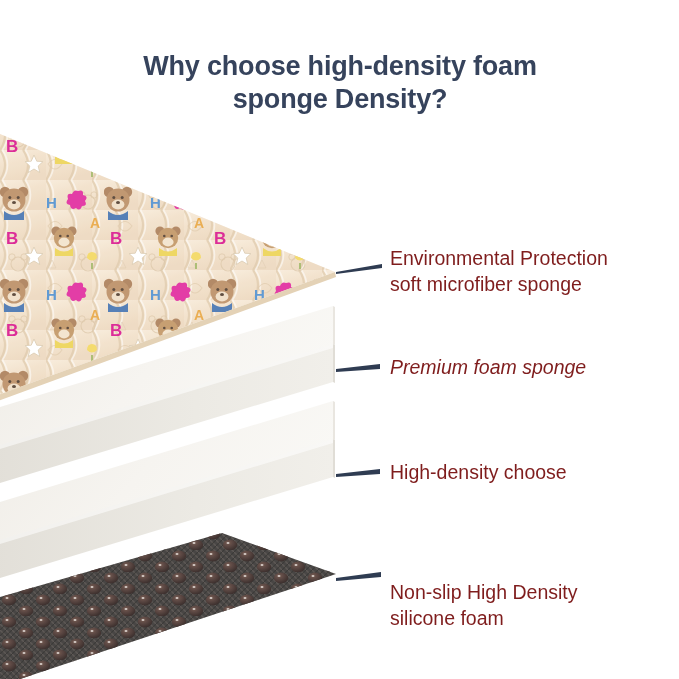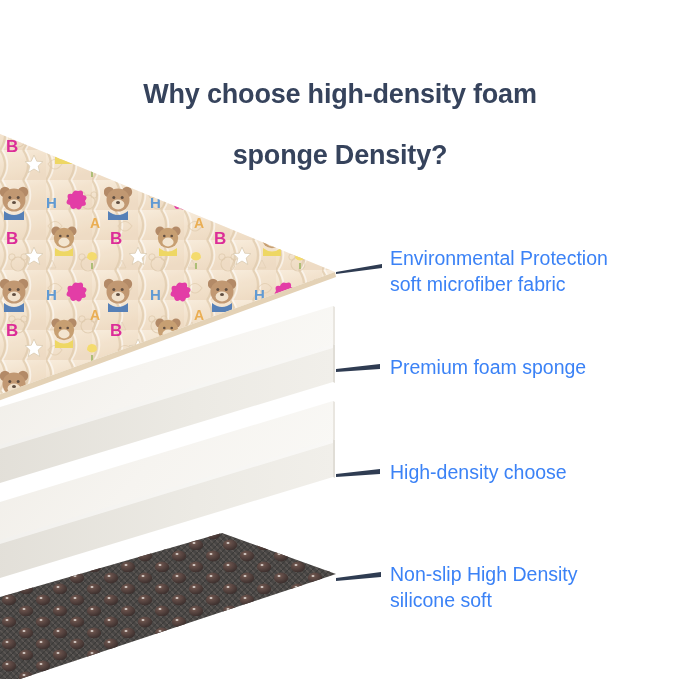--- a/index.html
+++ b/index.html
@@ -25,46 +25,46 @@
     left: 90px;
     top: 50px;
     width: 500px;
     text-align: center;
     color: #36435c;
     font-size: 27px;
     font-weight: bold;
     line-height: 33px;
     letter-spacing: -0.2px;
   }
-  #title-block .tline { display: block; margin-top: 28px; }
+  #title-block .tline { display: block; }
 
   
   #stack {
     position: absolute;
     left: 0;
     top: 0;
     width: 679px;
     height: 679px;
   }
   #stack svg { display: block; }
 
   
   .callout {
     position: absolute;
-    color: #3b82f6;
+    color: #7f1d1d;
     font-size: 19.5px;
     line-height: 25.5px;
     white-space: nowrap;
   }
   .callout .cline { display: block; }
 
   #callout-1 { left: 390px; top: 246px; }
-  #callout-2 { left: 390px; top: 355px; }
+  #callout-2 { left: 390px; top: 355px; font-style: italic; }
   #callout-3 { left: 390px; top: 460px; }
-  #callout-4 { left: 390px; top: 562px; }
+  #callout-4 { left: 390px; top: 580px; }
 </style>
 </head>
 <body>
 
 <div id="page">
 
   <div id="title-block">
     <span class="tline">Why choose high-density foam</span>
     <span class="tline">sponge Density?</span>
   </div>
@@ -226,29 +226,29 @@
         <polygon points="336,272 382,264 382,268 336,274" fill="#2f3c52"></polygon>
         <polygon points="336,369 380,364 380,369 336,372" fill="#2f3c52"></polygon>
         <polygon points="336,474 380,469 380,474 336,477" fill="#2f3c52"></polygon>
         <polygon points="336,578 381,572 381,577 336,581" fill="#2f3c52"></polygon>
       </g>
     </svg>
   </div>
 
   <div class="callout" id="callout-1">
     <span class="cline">Environmental Protection</span>
-    <span class="cline">soft microfiber fabric</span>
+    <span class="cline">soft microfiber sponge</span>
   </div>
 
   <div class="callout" id="callout-2">
     <span class="cline">Premium foam sponge</span>
   </div>
 
   <div class="callout" id="callout-3">
     <span class="cline">High-density choose</span>
   </div>
 
   <div class="callout" id="callout-4">
     <span class="cline">Non-slip High Density</span>
-    <span class="cline">silicone soft</span>
+    <span class="cline">silicone foam</span>
   </div>
 
 </div>
 
 </body></html>

